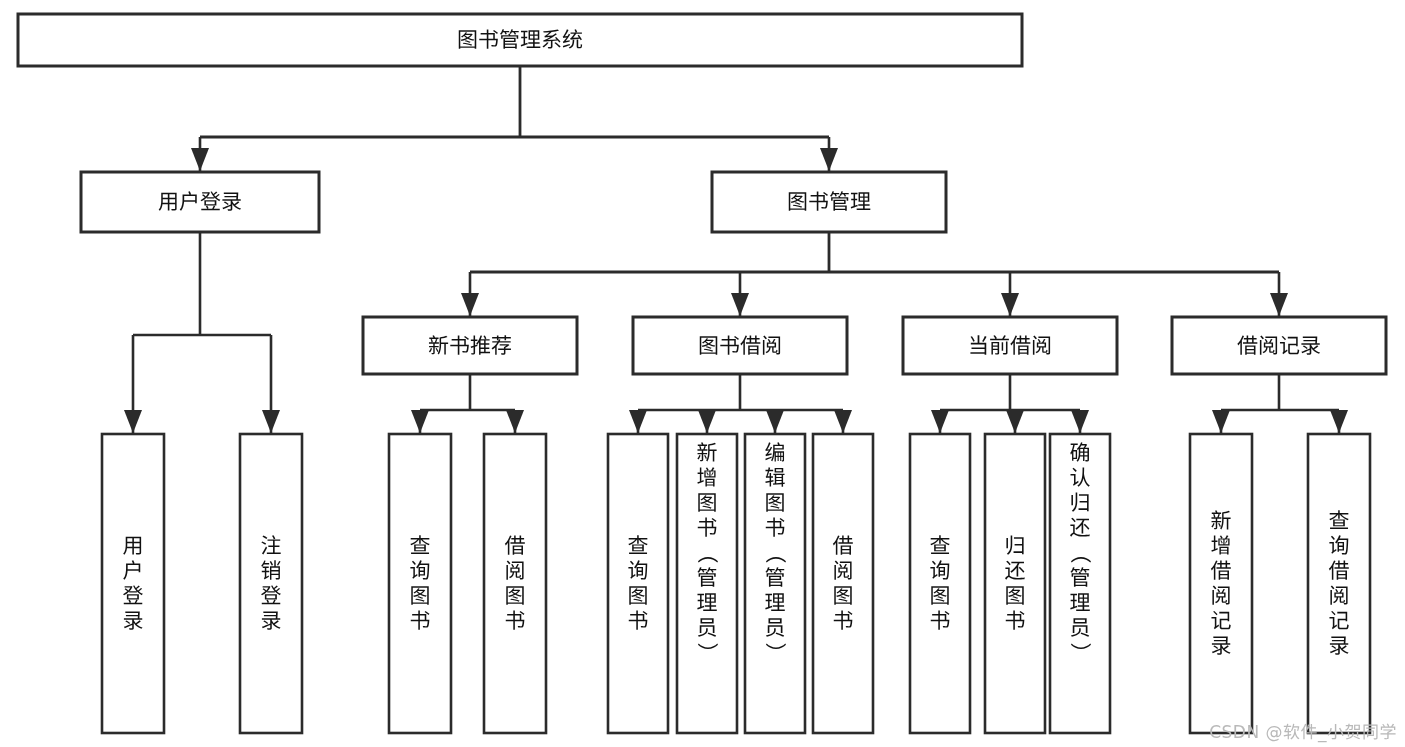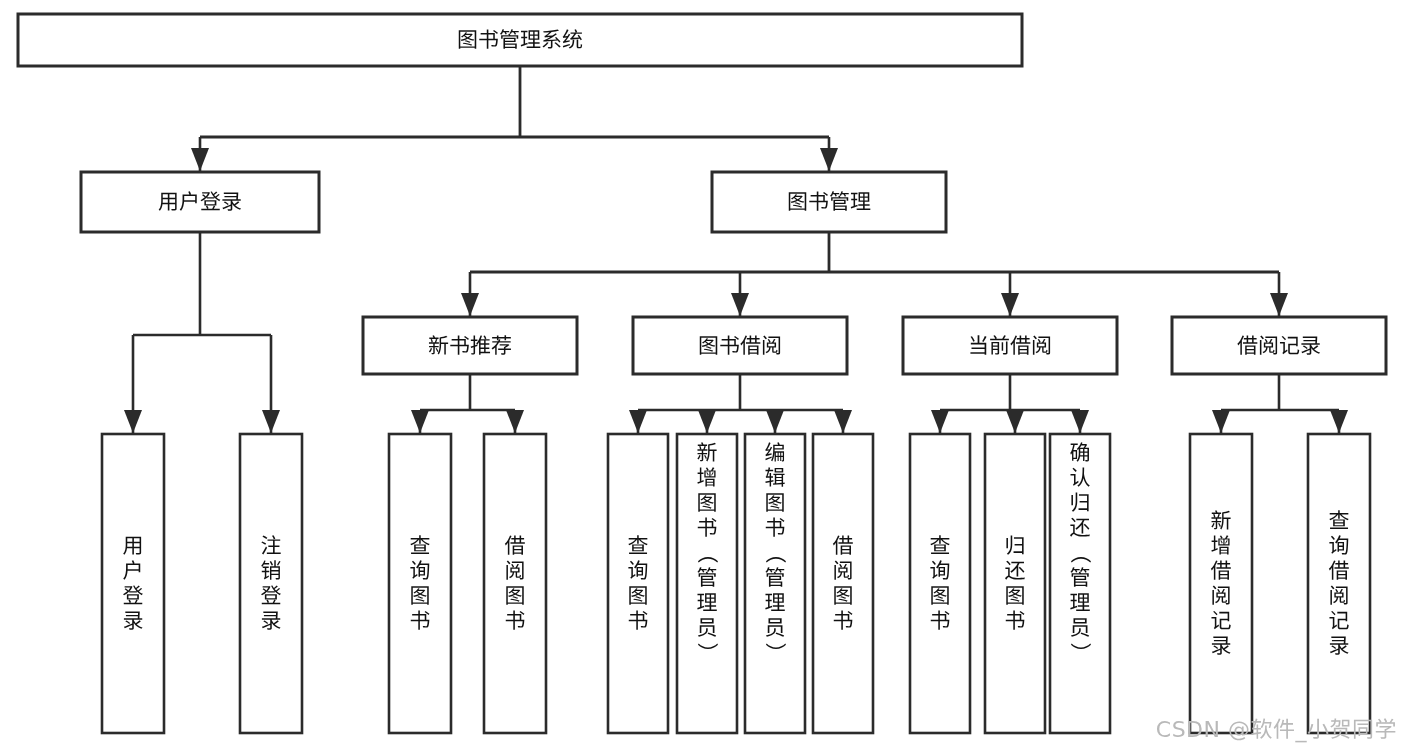--- a/index.html
+++ b/index.html
@@ -61,21 +61,21 @@
     font-family: "DejaVu Sans", "Liberation Sans", sans-serif;
     font-size: 21px;
     fill: #111111;
     text-anchor: middle;
   }
   .watermark-text {
     position: absolute;
     right: 8px;
     bottom: 4px;
     font-family: "DejaVu Sans", "Liberation Sans", sans-serif;
-    font-size: 22px;
+    font-size: 17px;
     color: #b9b9b9;
     letter-spacing: 0.5px;
     white-space: nowrap;
     user-select: none;
   }
 </style>
 </head>
 <body>
 
 <div id="diagram-root">

